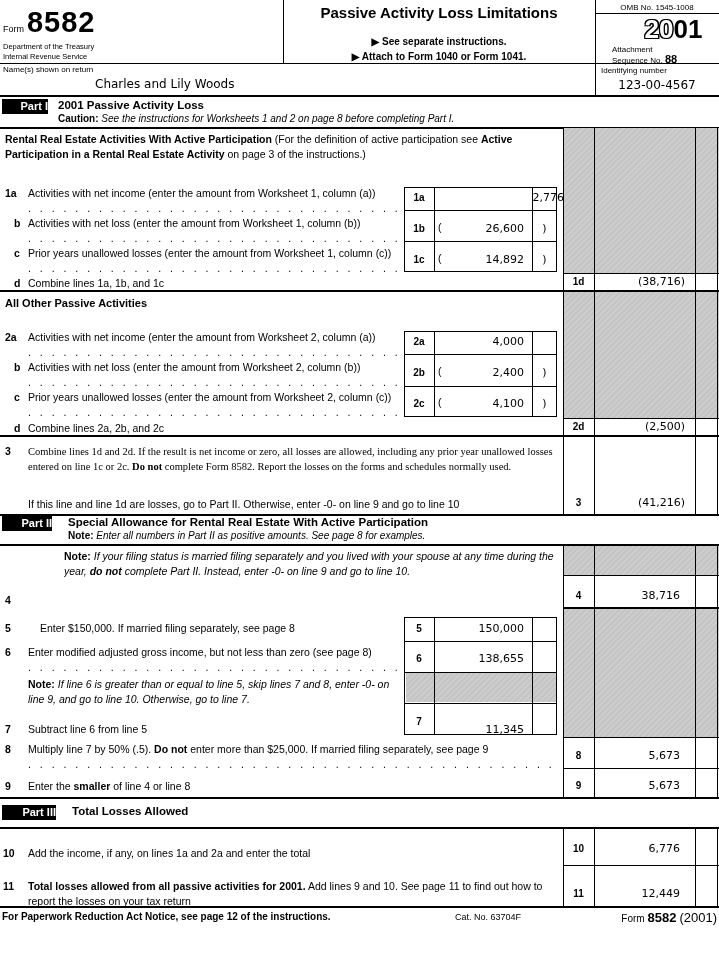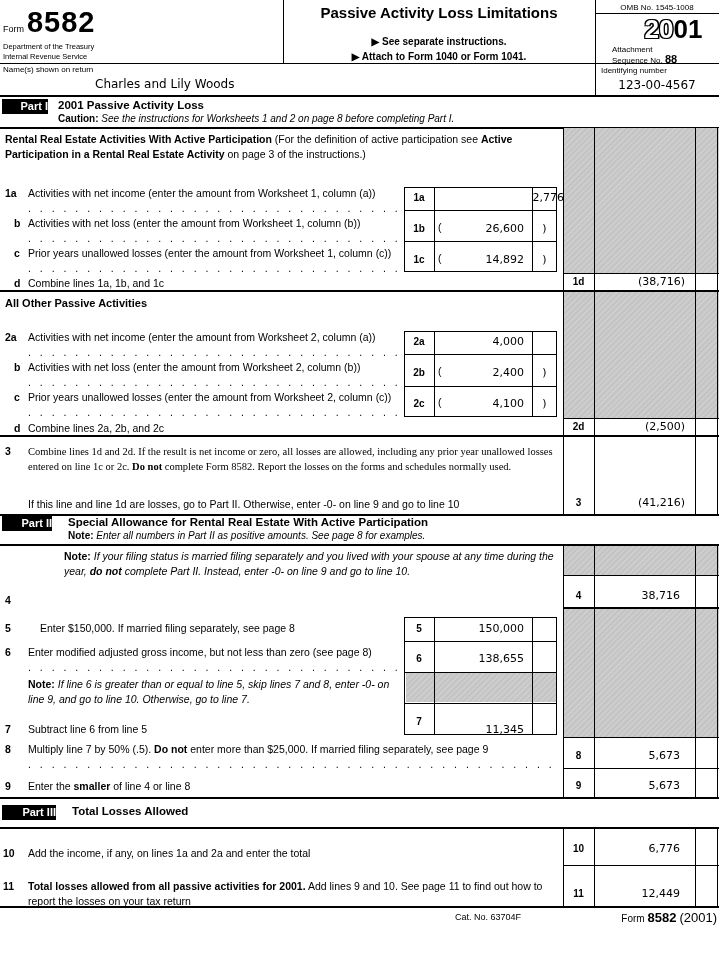--- a/index.html
+++ b/index.html
@@ -275,20 +275,21 @@
   <div class="num" style="left:3px;top:846px;">10</div>
   <div class="txt" style="left:28px;top:846px;width:530px;height:15px;">
     <span>Add the income, if any, on lines 1a and 2a and enter the total</span> 
   </div>
 
   <div class="num" style="left:3px;top:879px;">11</div>
   <div class="txt" style="left:28px;top:879px;width:530px;height:30px;">
     <span class="b">Total losses allowed from all passive activities for 2001.</span><span> Add lines 9 and 10. See page 11 to find out how to report the losses on your tax return</span> 
   </div>
 
+  <div class="abs b" style="left:2px;top:911px;font-size:10px;">For Paperwork Reduction Act Notice, see page 12 of the instructions.</div>
   <div class="abs" style="left:455px;top:912px;font-size:9px;">Cat. No. 63704F</div>
   <div class="abs" style="left:570px;top:910px;width:147px;text-align:right;">
     <span style="font-size:10px;">Form</span>
     <span style="font-size:13px;font-weight:bold;">8582</span>
     <span style="font-size:13px;text-align:center;">(2001)</span>
   </div>
 
 </div>
 
 </body></html>

